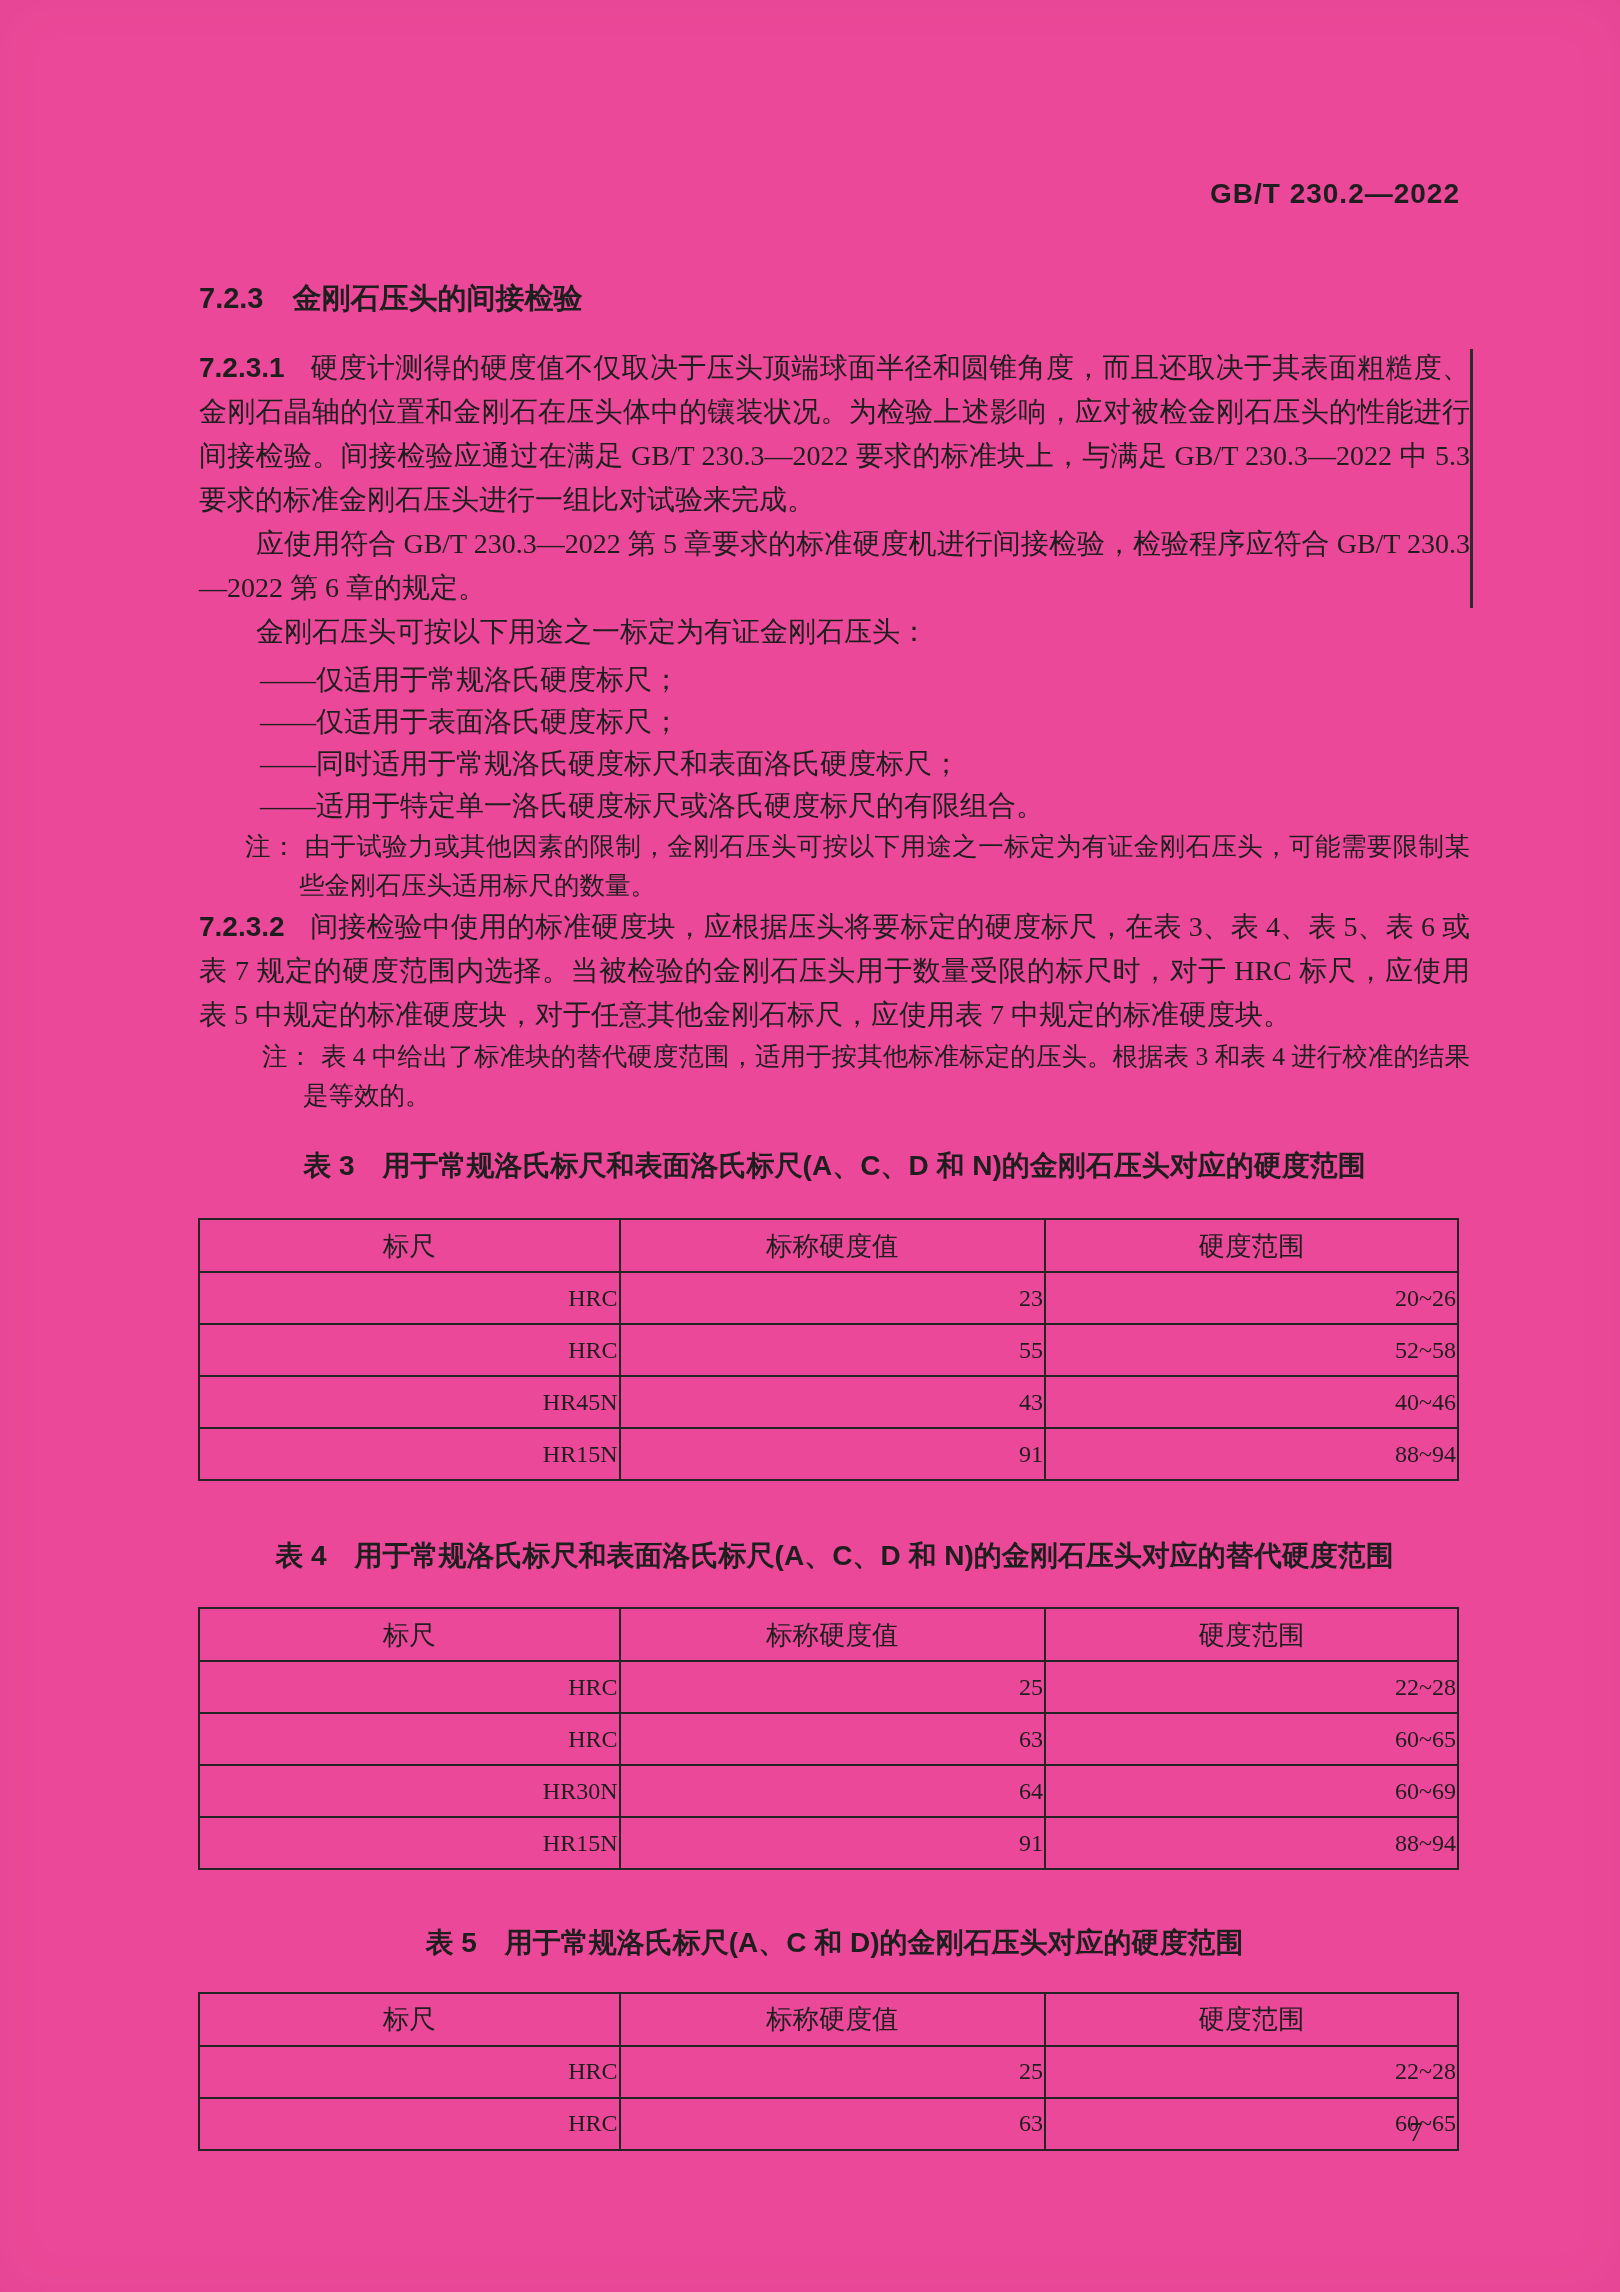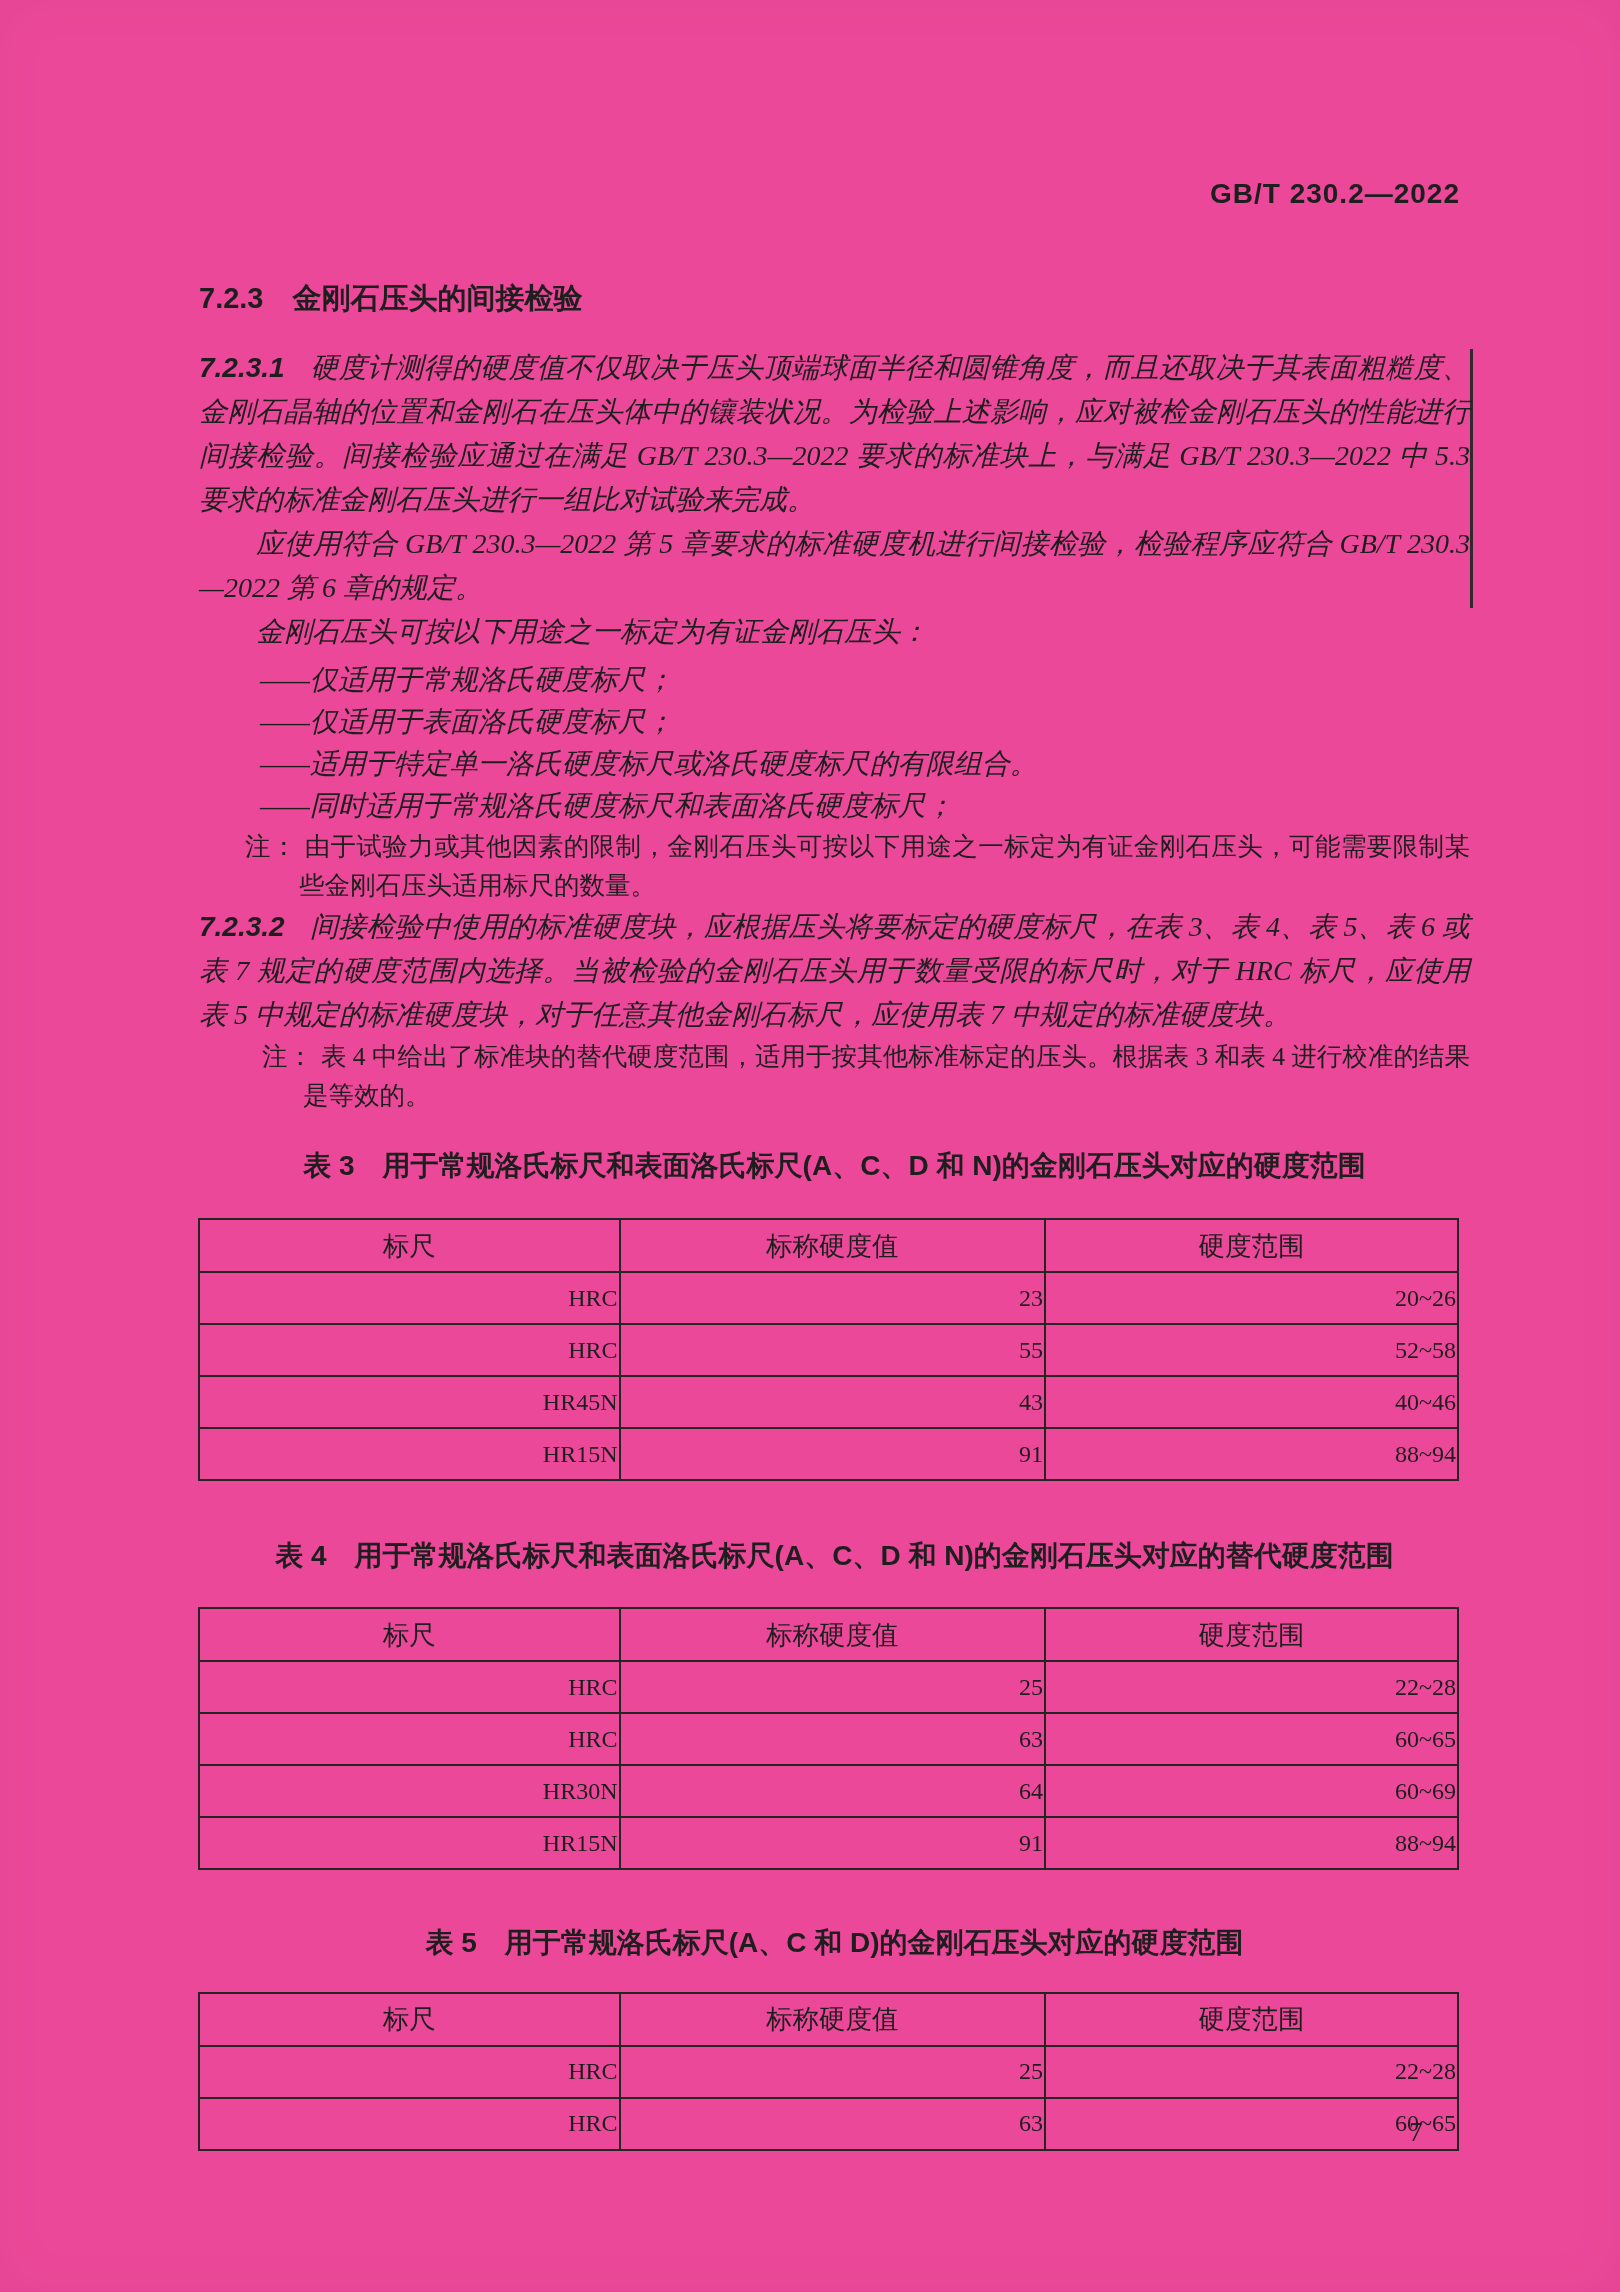--- a/index.html
+++ b/index.html
@@ -30,21 +30,20 @@
   }
   p { margin:0; }
   .sec-heading {
     font-family:"Liberation Sans","DejaVu Sans",sans-serif;
     font-weight:bold; font-size:29px; line-height:43px;
   }
   .sec-num { margin-right:29px; }
   .body {
     font-size:28px; line-height:44px;
     text-align:justify;
-    font-style:italic;
   }
   .p1 { margin-top:25.5px; }
   .clause-label {
     font-family:"Liberation Sans","DejaVu Sans",sans-serif;
     font-weight:bold; margin-right:25.5px;
   }
   .indent { text-indent:57px; }
   .dash-list { margin-top:5.9px; }
   .list-item { margin-left:61px; line-height:42px; text-align:left; }
   .note {
@@ -108,22 +107,22 @@
     <p class="body p1">
       <span class="clause-label">7.2.3.1</span><span>硬度计测得的硬度值不仅取决于压头顶端球面半径和圆锥角度，而且还取决于其表面粗糙度、金刚石晶轴的位置和金刚石在压头体中的镶装状况。为检验上述影响，应对被检金刚石压头的性能进行间接检验。间接检验应通过在满足 GB/T 230.3—2022 要求的标准块上，与满足 GB/T 230.3—2022 中 5.3 要求的标准金刚石压头进行一组比对试验来完成。</span>
     </p>
 
     <p class="body indent">应使用符合 GB/T 230.3—2022 第 5 章要求的标准硬度机进行间接检验，检验程序应符合 GB/T 230.3—2022 第 6 章的规定。</p>
     <p class="body indent">金刚石压头可按以下用途之一标定为有证金刚石压头：</p>
 
     <div class="dash-list">
       <p class="body list-item">——仅适用于常规洛氏硬度标尺；</p>
       <p class="body list-item">——仅适用于表面洛氏硬度标尺；</p>
+      <p class="body list-item">——同时适用于常规洛氏硬度标尺和表面洛氏硬度标尺；</p>
       <p class="body list-item">——适用于特定单一洛氏硬度标尺或洛氏硬度标尺的有限组合。</p>
-      <p class="body list-item">——同时适用于常规洛氏硬度标尺和表面洛氏硬度标尺；</p>
     </div>
 
     <div class="note note1">
       <span class="note-label">注：</span><span>由于试验力或其他因素的限制，金刚石压头可按以下用途之一标定为有证金刚石压头，可能需要限制某些金刚石压头适用标尺的数量。</span>
     </div>
 
     <p class="body">
       <span class="clause-label">7.2.3.2</span><span>间接检验中使用的标准硬度块，应根据压头将要标定的硬度标尺，在表 3、表 4、表 5、表 6 或表 7 规定的硬度范围内选择。当被检验的金刚石压头用于数量受限的标尺时，对于 HRC 标尺，应使用表 5 中规定的标准硬度块，对于任意其他金刚石标尺，应使用表 7 中规定的标准硬度块。</span>
     </p>
 

